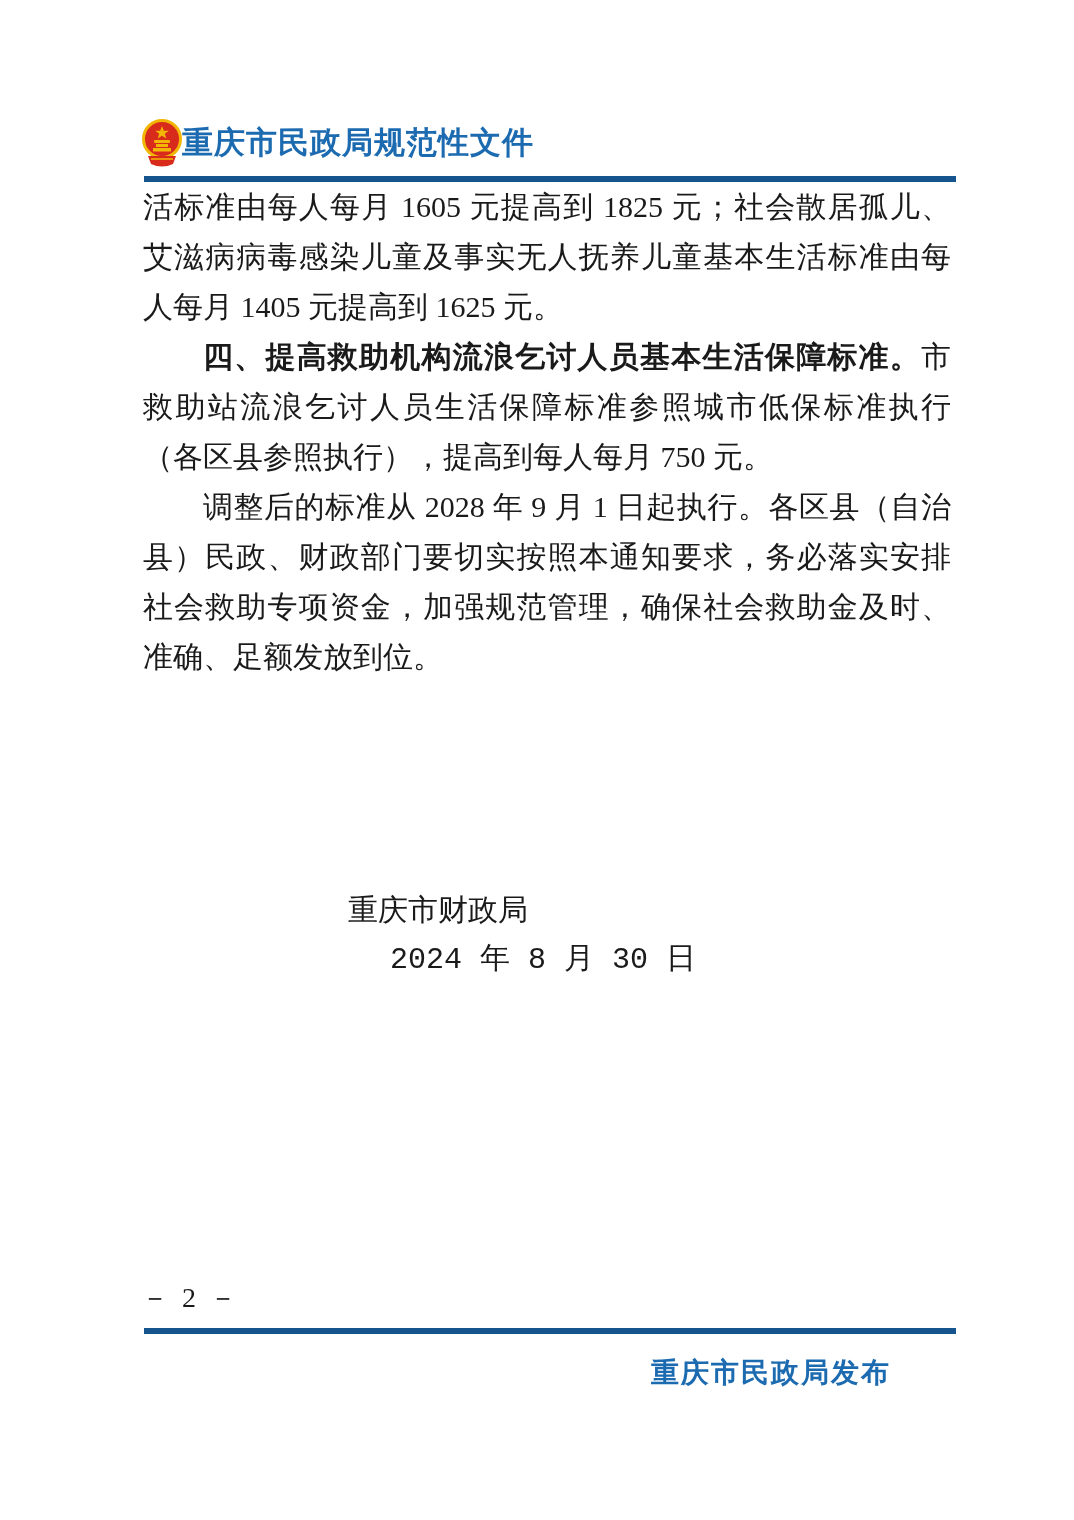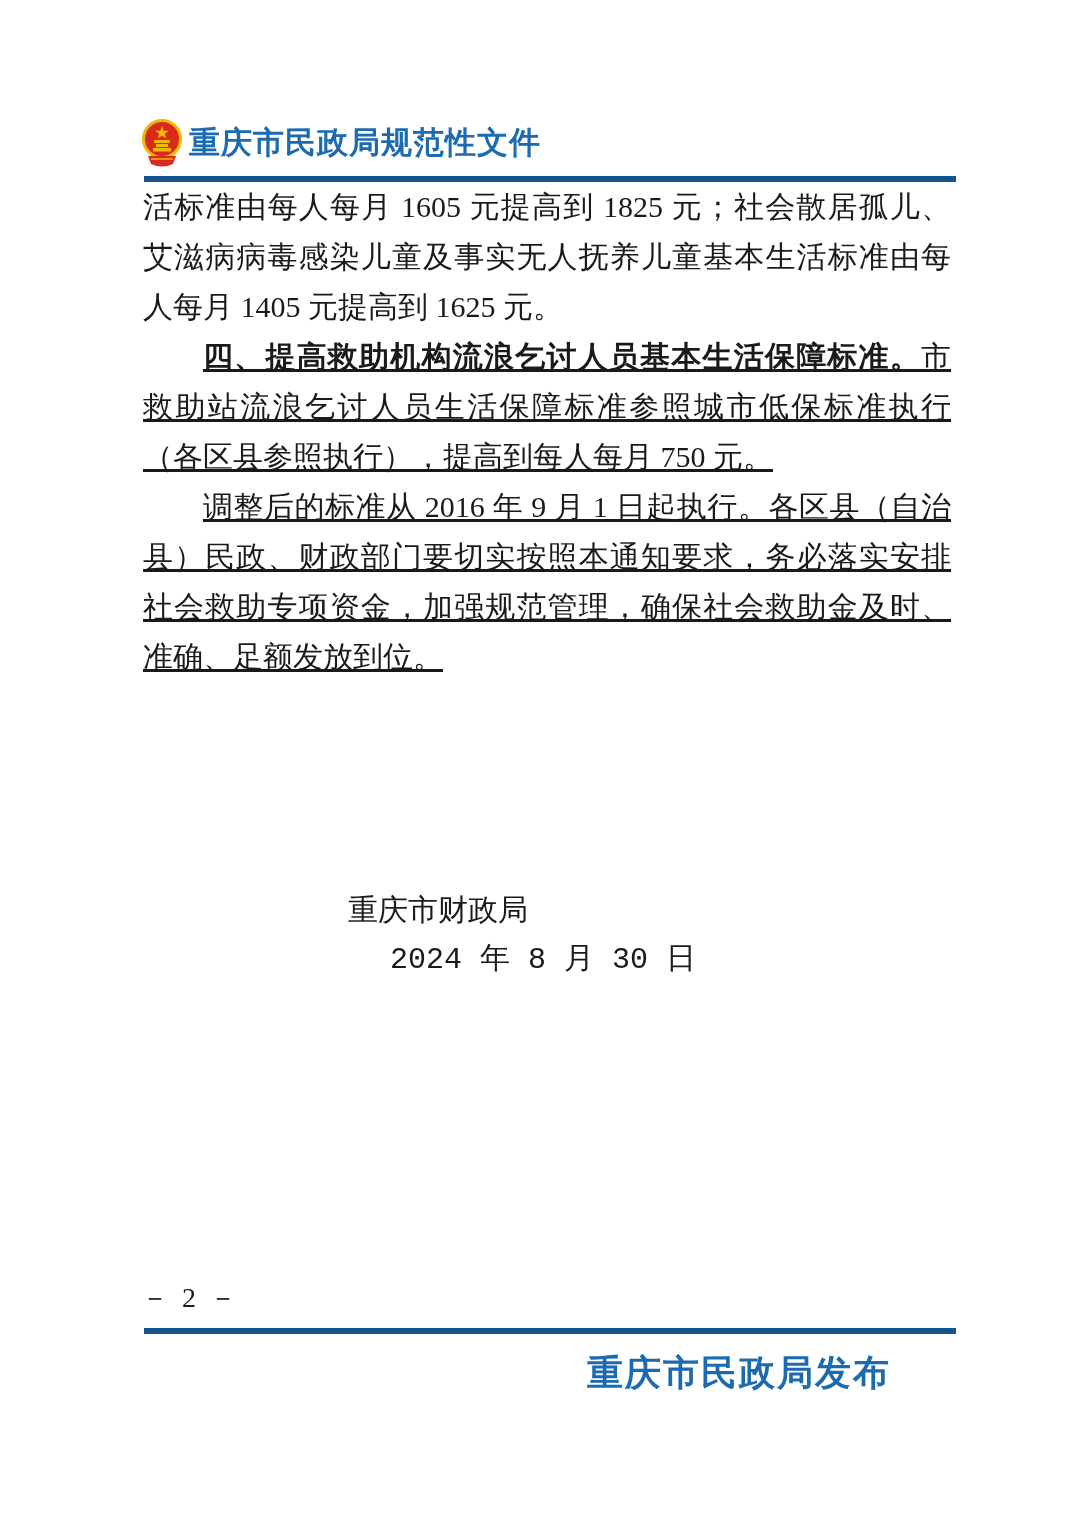--- a/index.html
+++ b/index.html
@@ -14,21 +14,20 @@
     font-family: "Liberation Serif", "DejaVu Serif", serif;
     color: #1a1a1a;
     overflow: hidden;
   }
   .page-header {
     position: absolute;
     top: 119px;
     left: 142px;
     display: flex;
     align-items: center;
-    gap: 7px;
   }
   .emblem {
     width: 40px;
     height: 48px;
     display: inline-block;
     flex: 0 0 auto;
   }
   .header-title {
     font-family: "Liberation Sans", "DejaVu Sans", sans-serif;
     font-weight: bold;
@@ -50,21 +49,21 @@
     position: absolute;
     top: 182px;
     left: 143px;
     width: 808px;
     font-size: 30px;
     line-height: 50px;
     text-align: justify;
     text-justify: inter-ideograph;
   }
   .doc-body p { margin: 0; }
-  .indent { text-indent: 60px; text-decoration: underline; }
+  .indent { text-indent: 60px; }
   .sec-head {
     font-family: "Liberation Sans", "DejaVu Sans", sans-serif;
     font-weight: bold;
   }
   .sig-block {
     position: absolute;
     top: 885px;
     left: 143px;
     width: 808px;
     font-size: 30px;
@@ -92,21 +91,21 @@
     font-size: 28px;
     line-height: 36px;
     letter-spacing: 3px;
   }
   .publisher {
     position: absolute;
     right: 183px;
     top: 1352px;
     font-family: "Liberation Sans", "DejaVu Sans", sans-serif;
     font-weight: bold;
-    font-size: 36px;
+    font-size: 28px;
     line-height: 42px;
     color: #1c6bb0;
     letter-spacing: 2px;
     white-space: nowrap;
   }
 </style>
 </head>
 <body>
 
 <header class="page-header">
@@ -122,21 +121,21 @@
     </svg>
   </span>
   <span class="header-title">重庆市民政局规范性文件</span>
 </header>
 
 <div class="rule rule-top"></div>
 
 <main class="doc-body">
   <p>活标准由每人每月 1605 元提高到 1825 元；社会散居孤儿、艾滋病病毒感染儿童及事实无人抚养儿童基本生活标准由每人每月 1405 元提高到 1625 元。</p>
   <p class="indent"><span class="sec-head">四、提高救助机构流浪乞讨人员基本生活保障标准。</span><span>市救助站流浪乞讨人员生活保障标准参照城市低保标准执行（各区县参照执行），提高到每人每月 750 元。</span></p>
-  <p class="indent">调整后的标准从 2016 年 9 月 1 日起执行。各区县（自治县）民政、财政部门要切实按照本通知要求，务必落实安排社会救助专项资金，加强规范管理，确保社会救助金及时、准确、足额发放到位。</p>
+  <p class="indent">调整后的标准从 2028 年 9 月 1 日起执行。各区县（自治县）民政、财政部门要切实按照本通知要求，务必落实安排社会救助专项资金，加强规范管理，确保社会救助金及时、准确、足额发放到位。</p>
 </main>
 
 <div class="sig-block">
   <div class="sig-row">
     <span class="sig-org">重庆市财政局</span>
   </div>
   <div class="date-row">2024 年 8 月 30 日</div>
 </div>
 
 <div class="page-number">－ 2 －</div>

